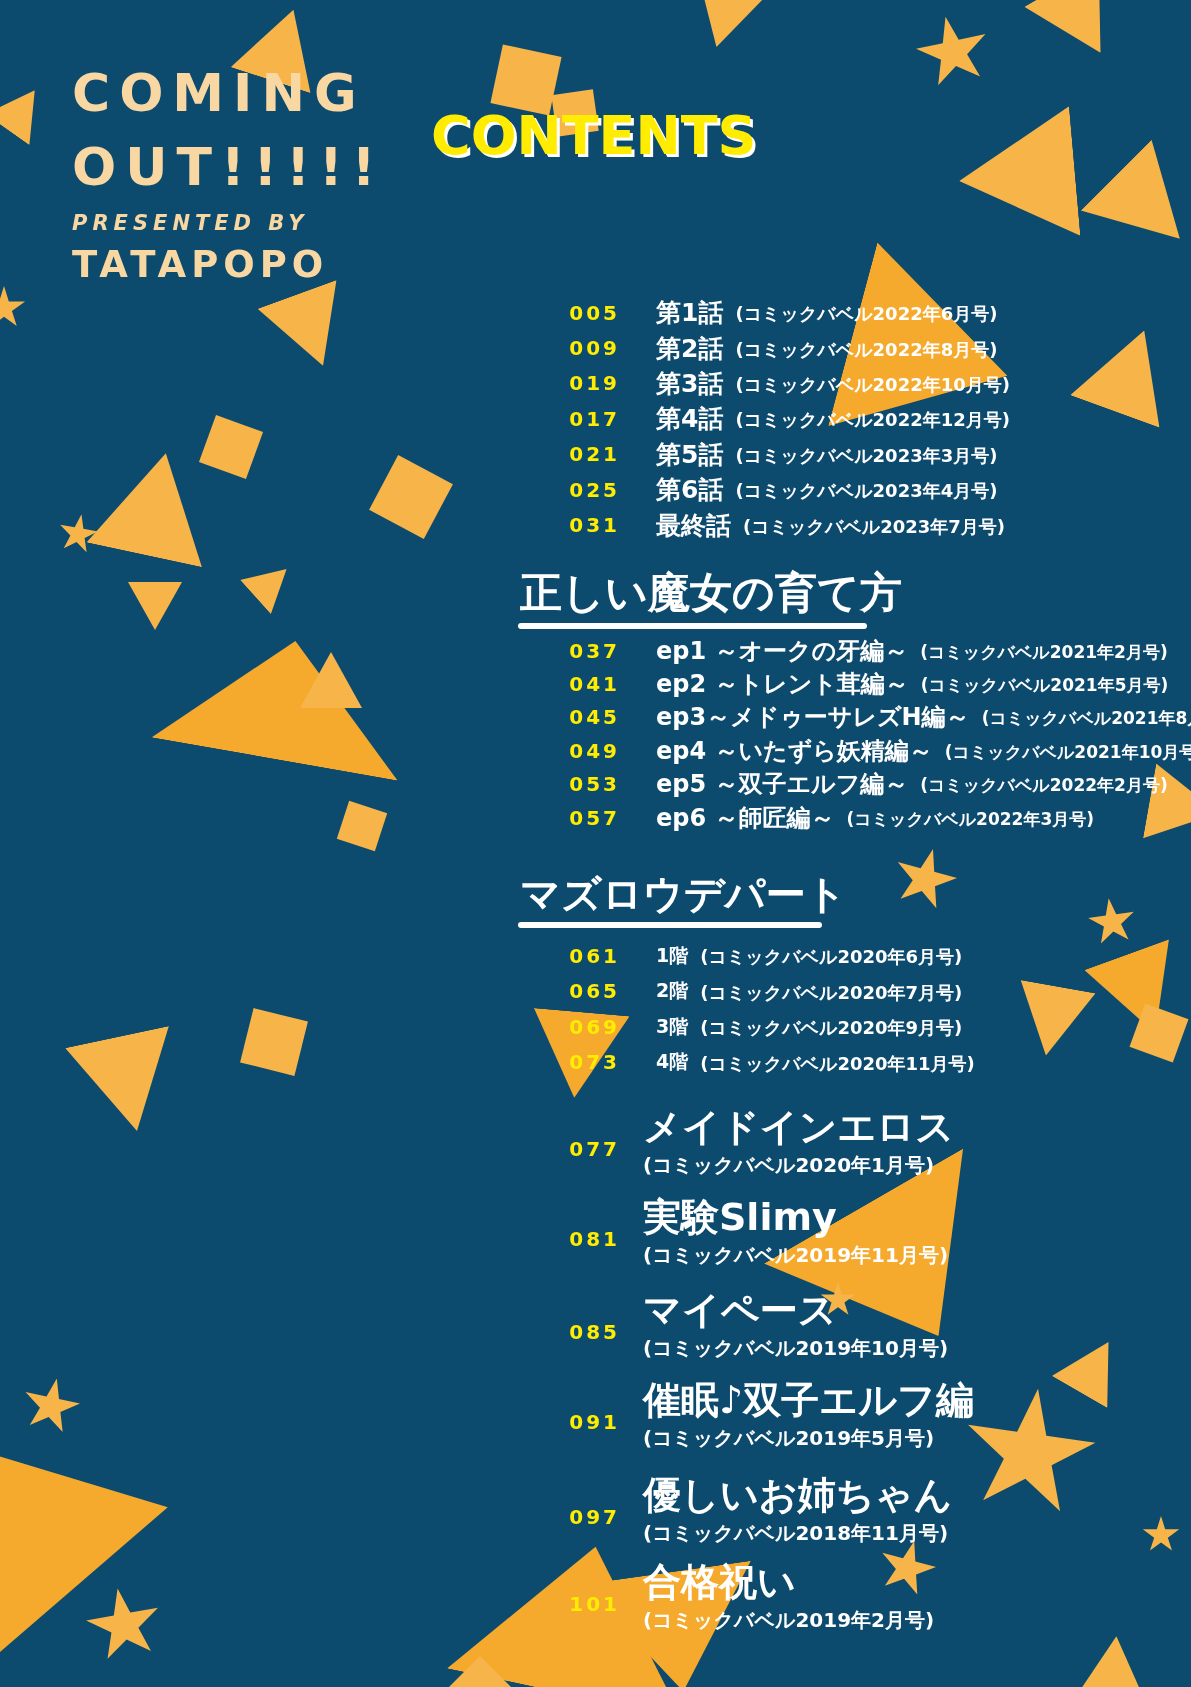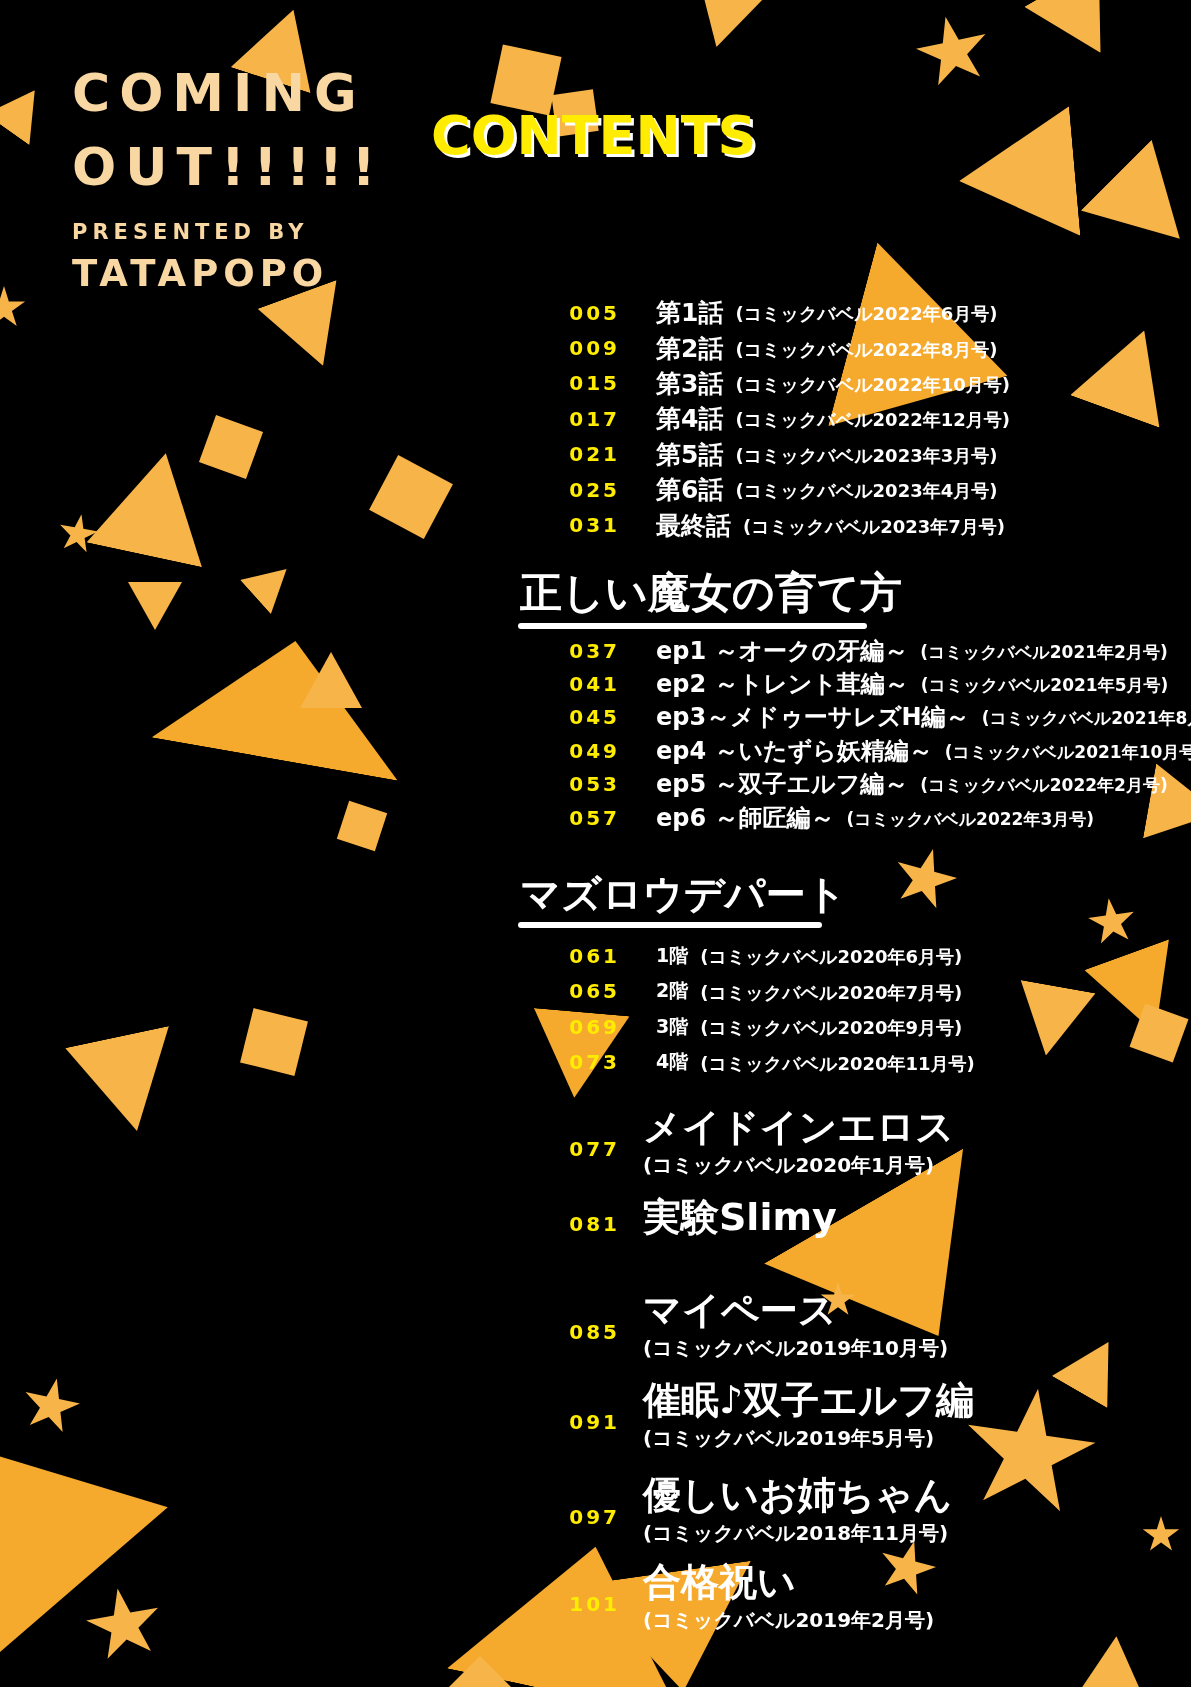--- a/index.html
+++ b/index.html
@@ -1,32 +1,32 @@
 <!DOCTYPE html>
 <html><head>
 <meta charset="utf-8">
 <style>
   * { margin:0; padding:0; box-sizing:border-box; }
   html,body { background:#e8e8e8; }
   .page {
     position:relative; width:1191px; height:1687px;
-    background:#000000; overflow:hidden;
+    background:#0c4a6e; overflow:hidden;
     font-family:"DejaVu Sans", sans-serif;
   }
   
   .decor { position:absolute; }
   .tone-a { background:#F7B449; }
   .tone-b { background:#F5AA2D; }
   .tri  { clip-path:polygon(50% 0, 100% 100%, 0 100%); }
   .star { clip-path:polygon(50% 0%,61% 35%,98% 35%,68% 57%,79% 91%,50% 70%,21% 91%,32% 57%,2% 35%,39% 35%); }
 
   
   .logo { position:absolute; left:72px; top:56px; color:#F8D7A2; font-weight:bold; }
   .logo-line { font-size:52px; line-height:74px; letter-spacing:9px; white-space:nowrap; }
-  .presented { font-size:21px; letter-spacing:5px; margin-top:16px; white-space:nowrap; }
+  .presented { font-size:21px; letter-spacing:5px; margin-top:7px; white-space:nowrap;font-style:italic; }
   .author { font-size:37px; letter-spacing:5px; margin-top:8px; white-space:nowrap; }
 
   .contents-title {
     position:absolute; left:431px; top:104px;
     font-size:54px; font-weight:bold; color:#FFEC00; letter-spacing:0px;
     text-shadow:3px 3px 0 #ffffff; white-space:nowrap;
   }
 
   .section-header { position:absolute; color:#fff; font-weight:bold; }
   .sec-title { line-height:1; white-space:nowrap; }
@@ -120,21 +120,21 @@
       <span class="pageno">005</span>
       <span class="row-title">第1話</span>
       <span class="row-ref">(コミックバベル2022年6月号)</span>
     </div>
     <div class="row">
       <span class="pageno">009</span>
       <span class="row-title">第2話</span>
       <span class="row-ref">(コミックバベル2022年8月号)</span>
     </div>
     <div class="row">
-      <span class="pageno">015</span>
+      <span class="pageno">019</span>
       <span class="row-title">第3話</span>
       <span class="row-ref">(コミックバベル2022年10月号)</span>
     </div>
     <div class="row">
       <span class="pageno">017</span>
       <span class="row-title">第4話</span>
       <span class="row-ref">(コミックバベル2022年12月号)</span>
     </div>
     <div class="row">
       <span class="pageno">021</span>
@@ -223,20 +223,21 @@
     <span class="pageno">077</span>
     <div class="single-body">
       <div class="single-title">メイドインエロス</div>
       <div class="single-ref">(コミックバベル2020年1月号)</div>
     </div>
   </div>
   <div class="single" style="top:1196px;">
     <span class="pageno">081</span>
     <div class="single-body">
       <div class="single-title">実験Slimy</div>
+      <div class="single-ref">(コミックバベル2019年11月号)</div>
     </div>
   </div>
   <div class="single" style="top:1289px;">
     <span class="pageno">085</span>
     <div class="single-body">
       <div class="single-title">マイペース</div>
       <div class="single-ref">(コミックバベル2019年10月号)</div>
     </div>
   </div>
   <div class="single" style="top:1379px;">

